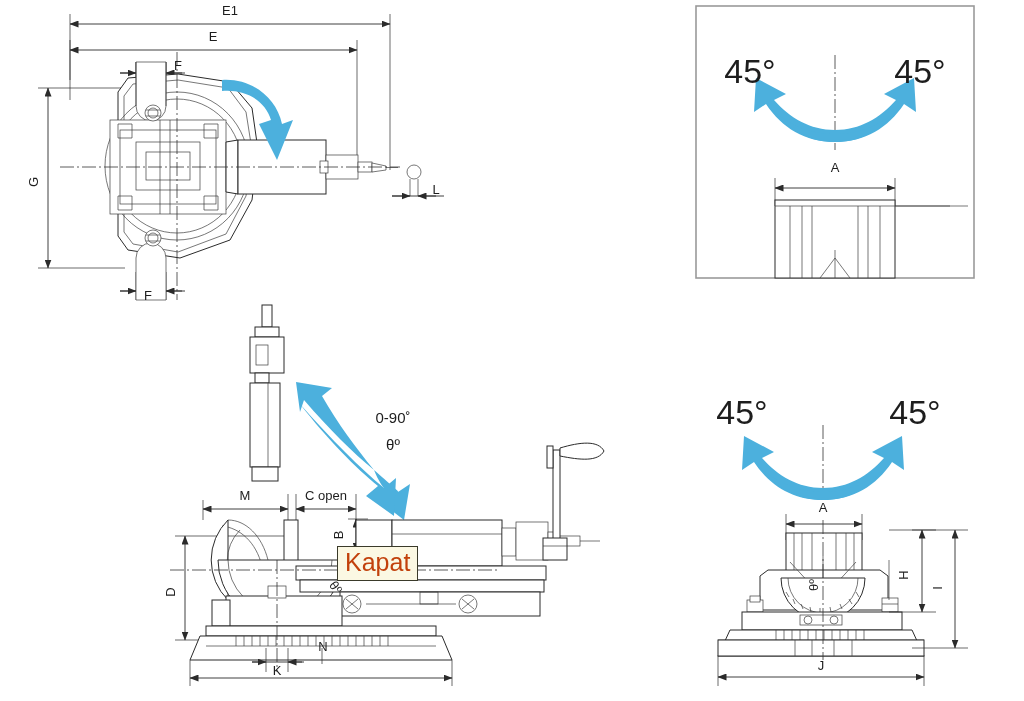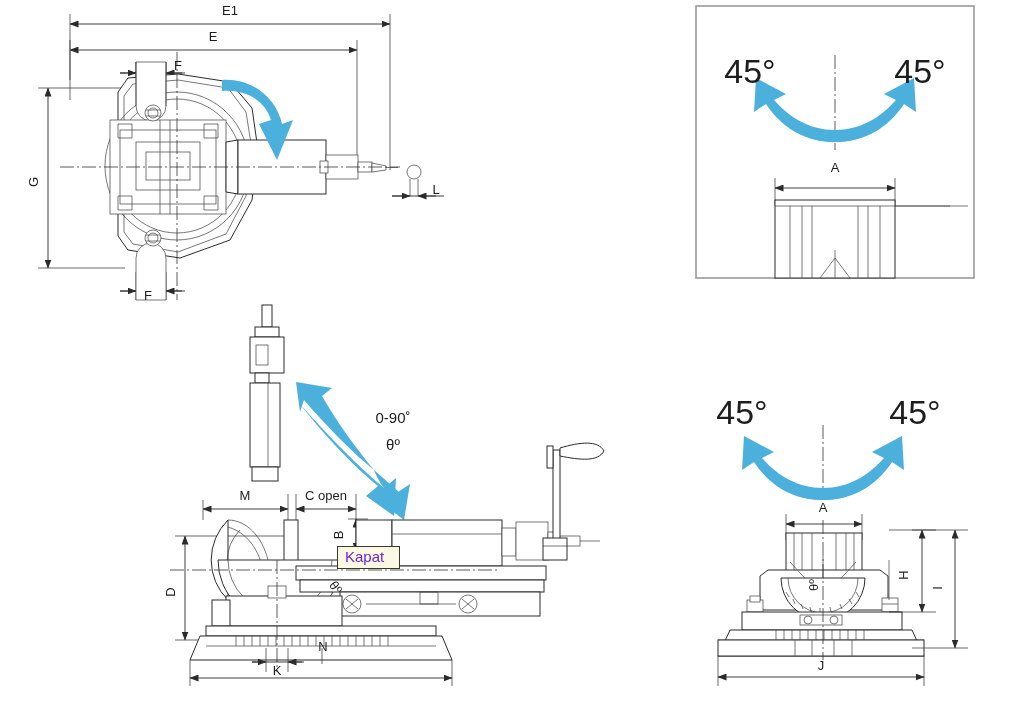--- a/index.html
+++ b/index.html
@@ -4,22 +4,22 @@
 <style>
   html,body{margin:0;padding:0;background:#ffffff;}
   body{width:1024px;height:701px;position:relative;overflow:hidden;
        font-family:"Liberation Sans",sans-serif;color:#1a1a1a;}
   .stage{position:absolute;left:0;top:0;width:1024px;height:701px;}
   svg{display:block;}
   .dimlabel{font-family:"Liberation Sans",sans-serif;font-size:13px;fill:#1d1d1d;}
   .anglelabel{font-family:"Liberation Sans",sans-serif;font-size:34px;fill:#1d1d1d;}
   .rotlabel{font-family:"Liberation Sans",sans-serif;font-size:15px;fill:#1d1d1d;}
   .tooltip{position:absolute;background:#fbf8e3;border:1px solid #3a3a2a;
-           font-family:"Liberation Sans",sans-serif;font-size:15px;color:#6d28d9;
-           padding:1px 15px 3px 7px;line-height:1.15;white-space:nowrap;}
+           font-family:"Liberation Sans",sans-serif;font-size:25px;color:#c2410c;
+           padding:1px 7px 3px 7px;line-height:1.15;white-space:nowrap;}
   .panelbox{fill:none;stroke:#9a9a9a;stroke-width:1.6;}
   .lnf{stroke:#2b2b2b;stroke-width:1;fill:#ffffff;}
   .lnt{stroke:#3d3d3d;stroke-width:0.7;fill:none;}
   .lntf{stroke:#3d3d3d;stroke-width:0.7;fill:#ffffff;}
   .dim{stroke:#2b2b2b;stroke-width:0.9;fill:none;}
   .ext{stroke:#2b2b2b;stroke-width:0.7;fill:none;}
   .ctr{stroke:#333;stroke-width:0.8;fill:none;stroke-dasharray:14 3 2 3;}
   .arrowblue{fill:#4cb0dd;}
 </style>
 </head>

